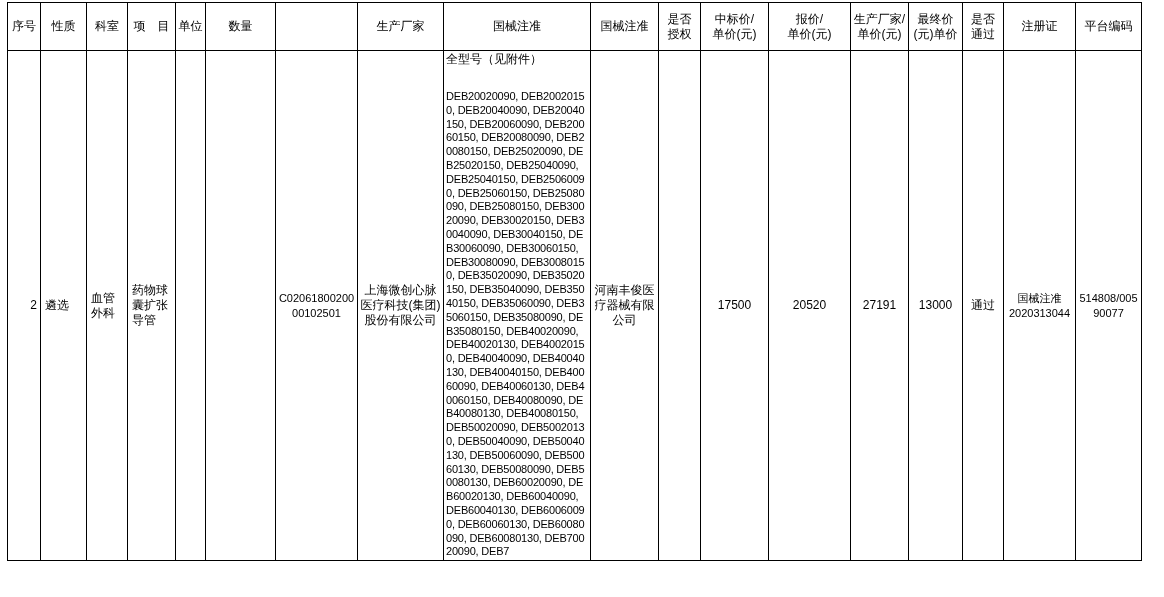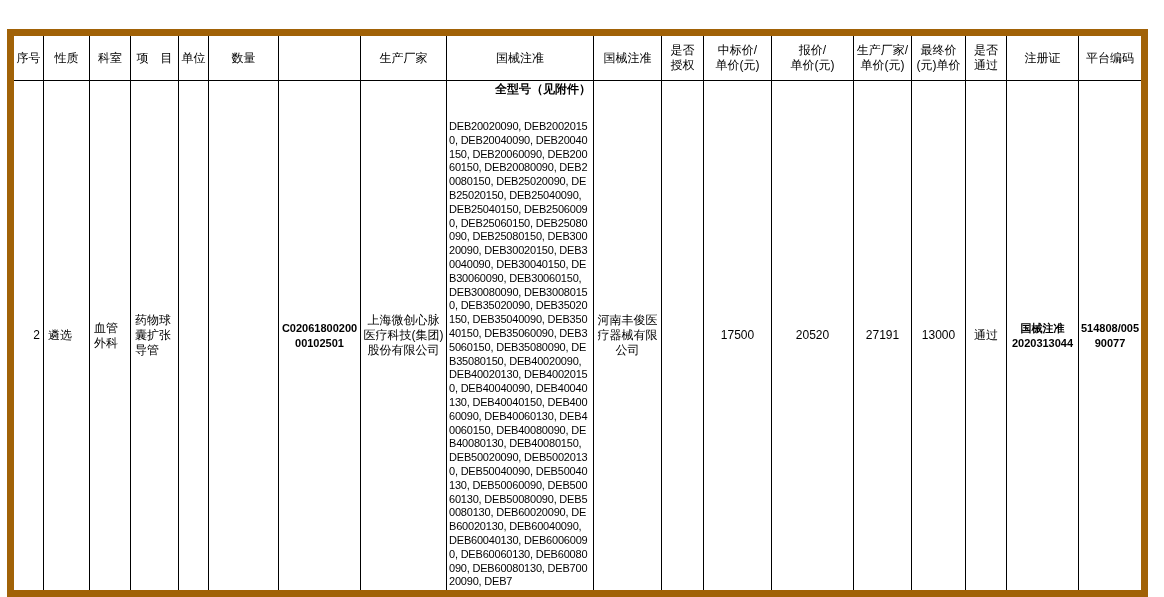--- a/index.html
+++ b/index.html
@@ -11,55 +11,54 @@
     position: relative;
     width: 1164px;
     height: 597px;
     font-family: "Liberation Sans", "DejaVu Sans", sans-serif;
     color: #000000;
     overflow: hidden;
   }
   table.bid-table {
     position: absolute;
     left: 7px;
-    top: 29px;
+    top: 2px;
     width: 1134px;
     table-layout: fixed;
     border-collapse: collapse;
-    border: 7px solid #a16207;
+    border: 1px solid #a16207;
   }
   .bid-table th, .bid-table td {
     border: 1px solid #000000;
     overflow: hidden;
     font-size: 12px;
     vertical-align: middle;
     text-align: center;
     padding: 0 2px;
     line-height: 15px;
   }
   .bid-table thead tr { height: 48px; }
   .bid-table tbody tr { height: 489px; }
   .bid-table th {
     font-weight: normal;
     white-space: pre-line;
     padding: 0 1px;
   }
   td.al { text-align: left; padding-left: 4px; }
   td.ar { text-align: right; padding-right: 3px; }
   td.pre { white-space: pre-line; padding: 0 1px; }
-  td.code { font-size: 11px; font-weight: bold; }
+  td.code { font-size: 11px; }
   td.spec {
     vertical-align: top;
     padding: 1px 2px;
   }
   .spec-title {
-    text-align: right;
+    text-align: left;
     font-size: 12px;
     line-height: 15px;
-    font-weight: bold;
   }
   .spec-body {
     text-align: left;
     font-size: 11px;
     line-height: 13.8px;
     letter-spacing: -0.2px;
     word-break: break-all;
     margin-top: 23px;
   }
 </style>

